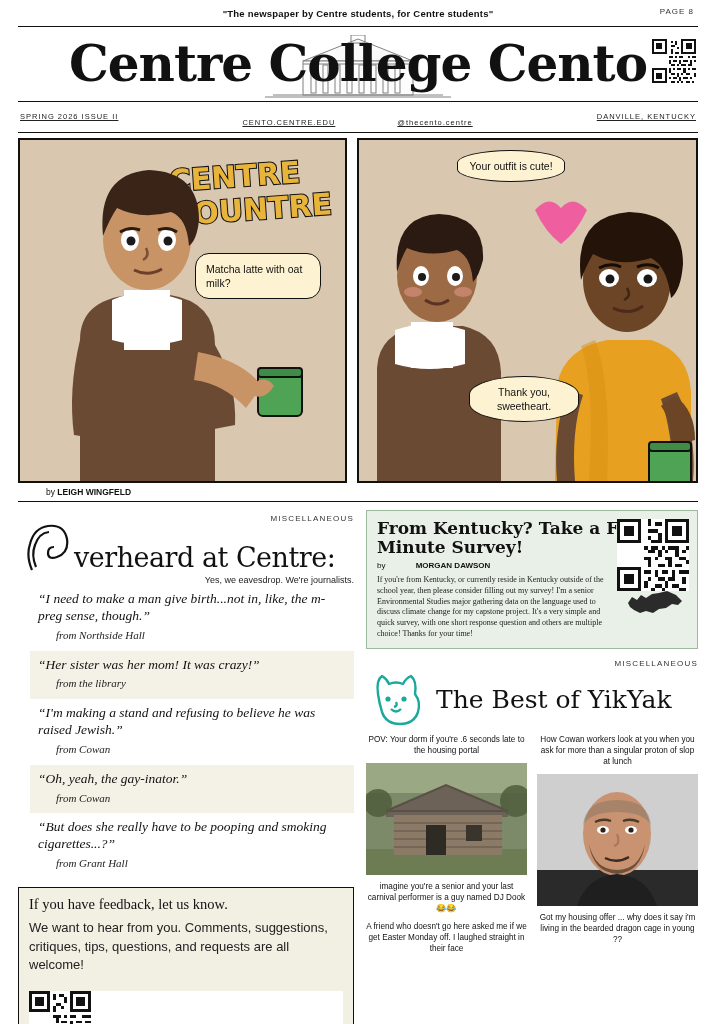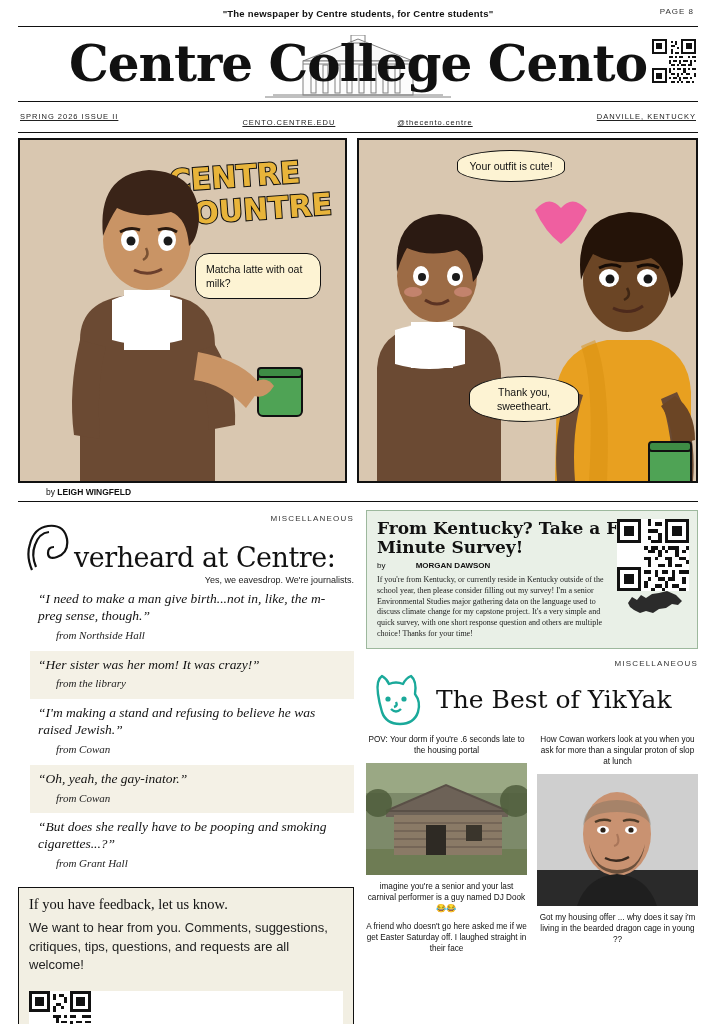--- a/index.html
+++ b/index.html
@@ -529,21 +529,21 @@
               <rect x="60" y="62" width="20" height="30" fill="#2e2a24"></rect>
               <rect x="100" y="62" width="16" height="16" fill="#3a352c"></rect>
               <polygon points="20,48 80,22 142,48" fill="none" stroke="#5a5047" stroke-width="2"></polygon>
             </g>
             <g fill="#4f5d3c" opacity=".85">
               <circle cx="12" cy="40" r="14"></circle>
                 <circle cx="150" cy="38" r="16"></circle>
             </g>
           </svg>
           <p>imagine you're a senior and your last carnival performer is a guy named DJ Dook 😂😂</p>
-          <p>A friend who doesn't go here asked me if we get Easter Saturday off. I laughed straight in their face</p>
+          <p>A friend who doesn't go here asked me if we get Easter Monday off. I laughed straight in their face</p>
         </div>
 
         <div class="yy-col">
           <p>How Cowan workers look at you when you ask for more than a singular proton of slop at lunch</p>
           <svg class="portrait yy-img" viewBox="0 0 161 132">
             <rect width="161" height="132" fill="#cfcfcf"></rect>
             <rect x="0" y="96" width="161" height="36" fill="#2a2a2a"></rect>
             <ellipse cx="80" cy="60" rx="34" ry="42" fill="#c99271"></ellipse>
             <path d="M46 52 q2 -26 34 -26 q32 0 34 26 q-6 -14 -34 -14 q-28 0 -34 14z" fill="#7d705f" opacity=".45"></path>
             <ellipse cx="66" cy="56" rx="6" ry="4" fill="#fff"></ellipse>

